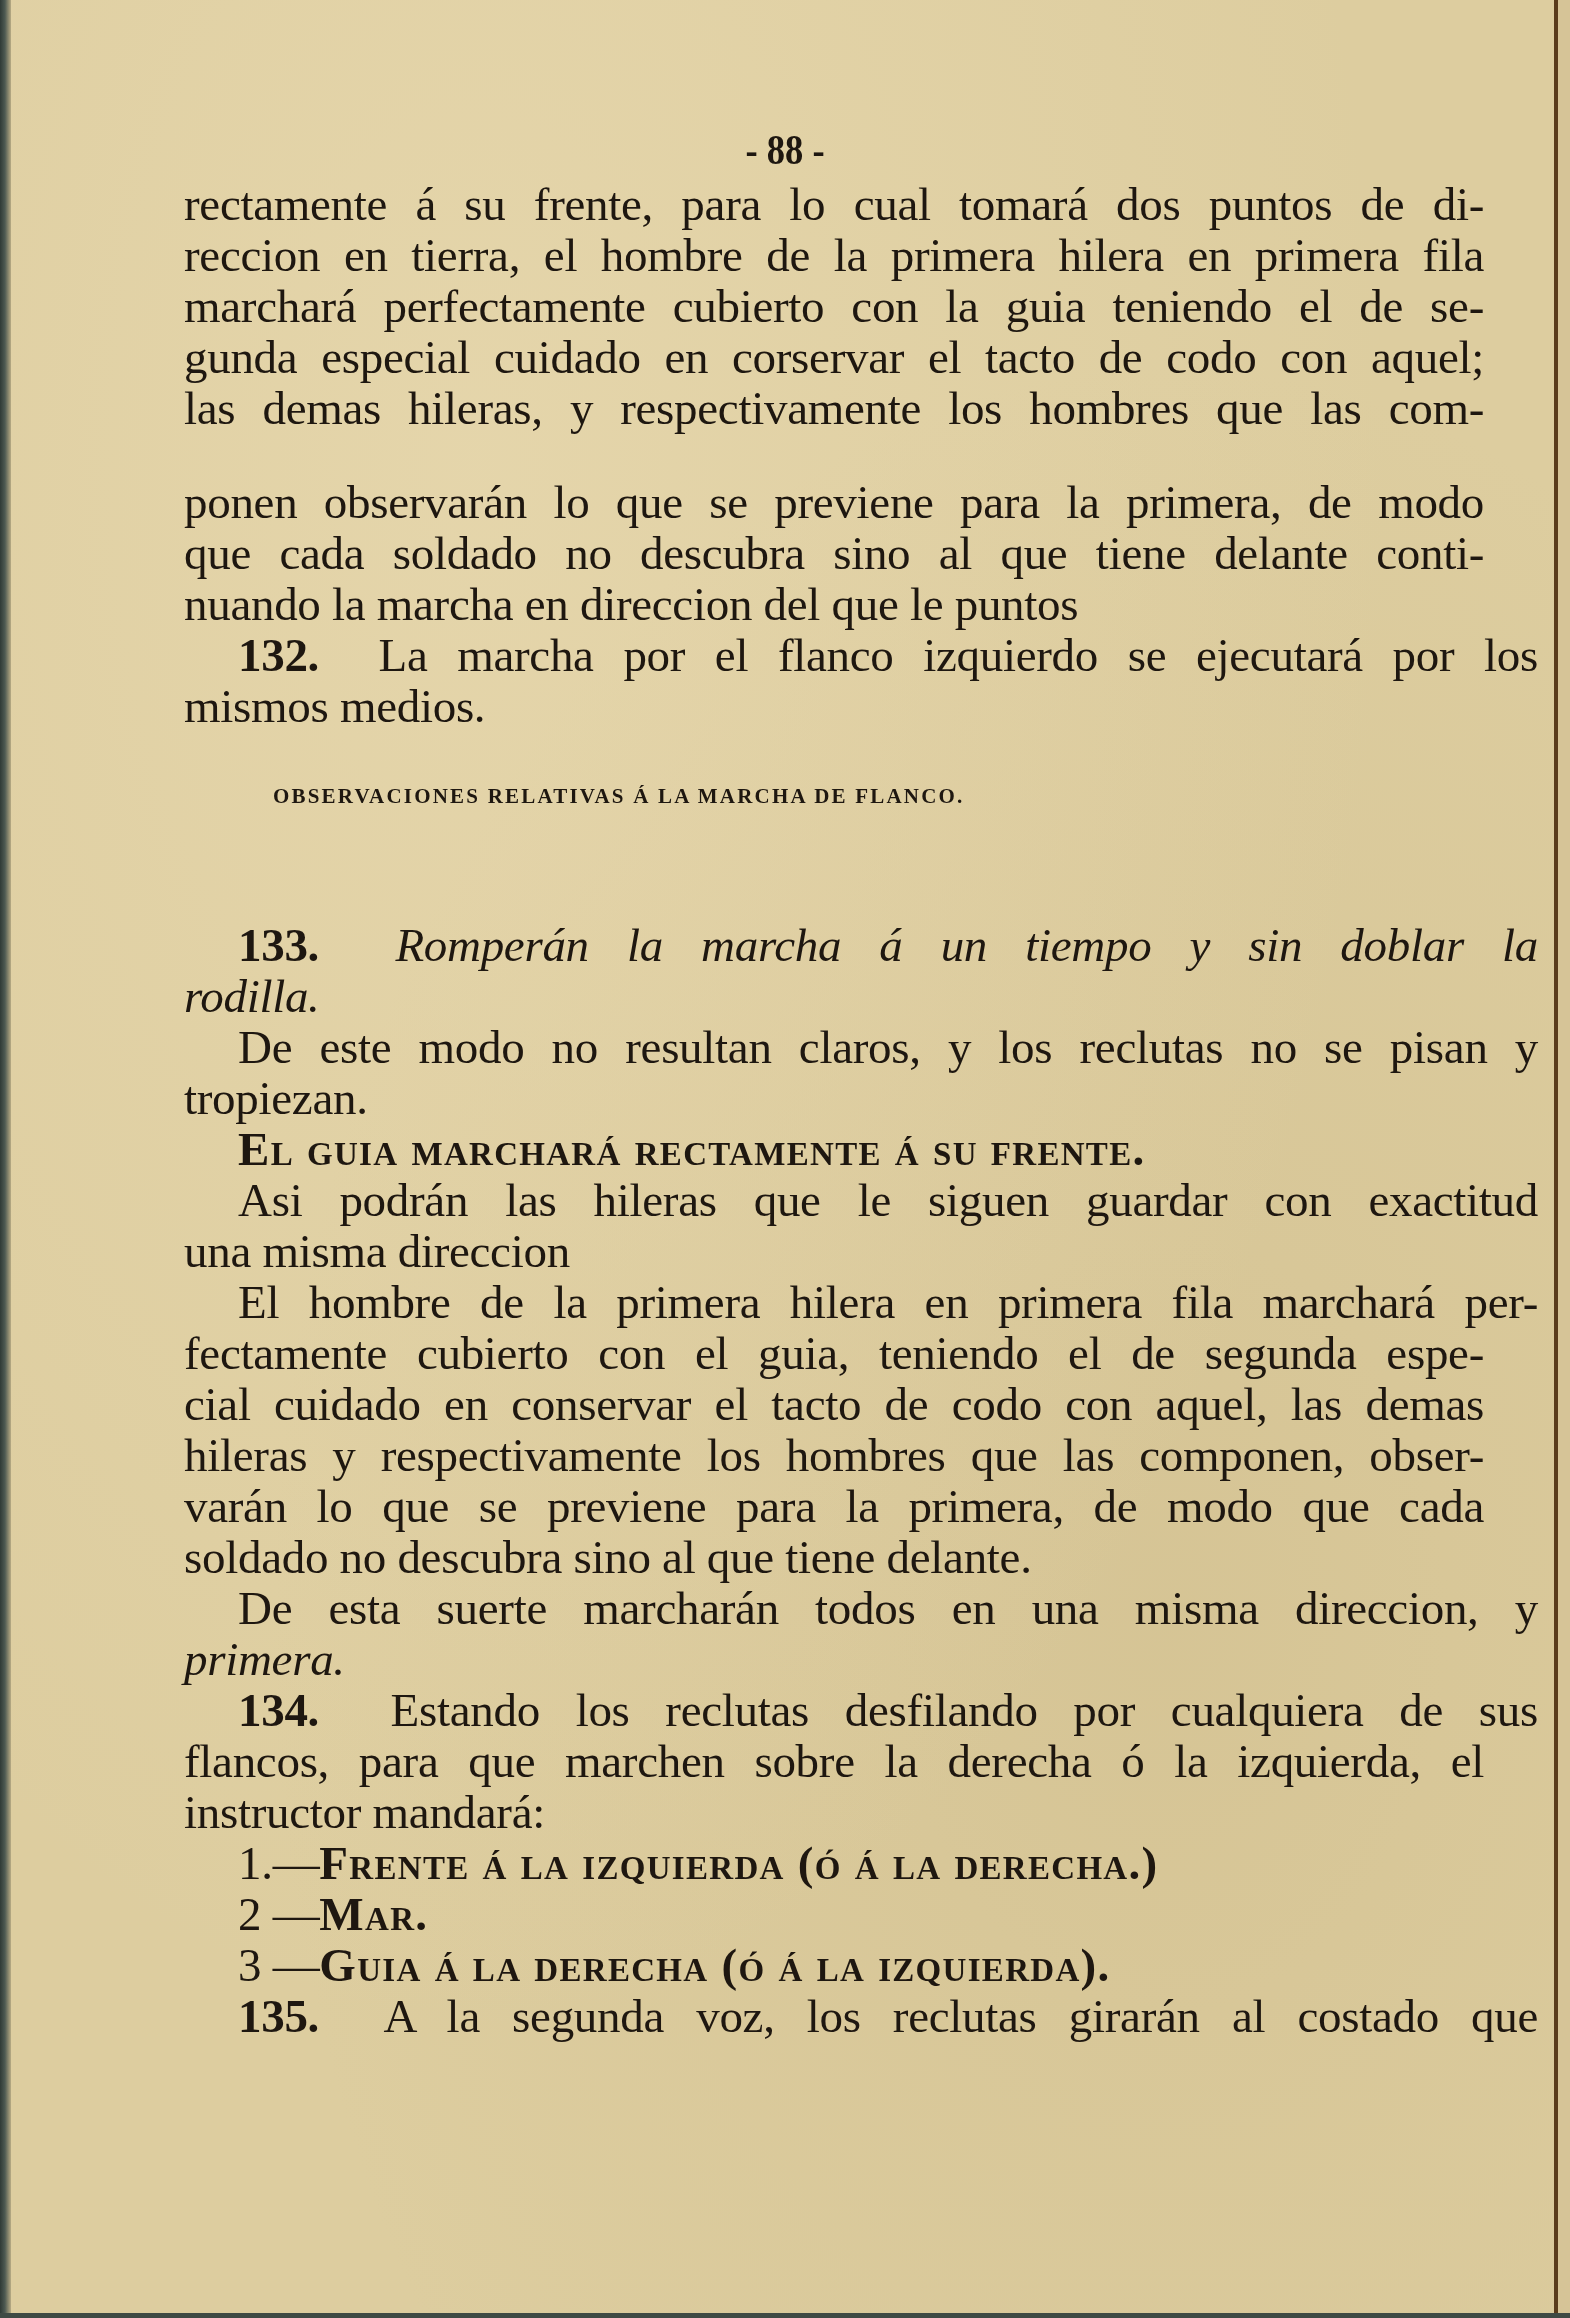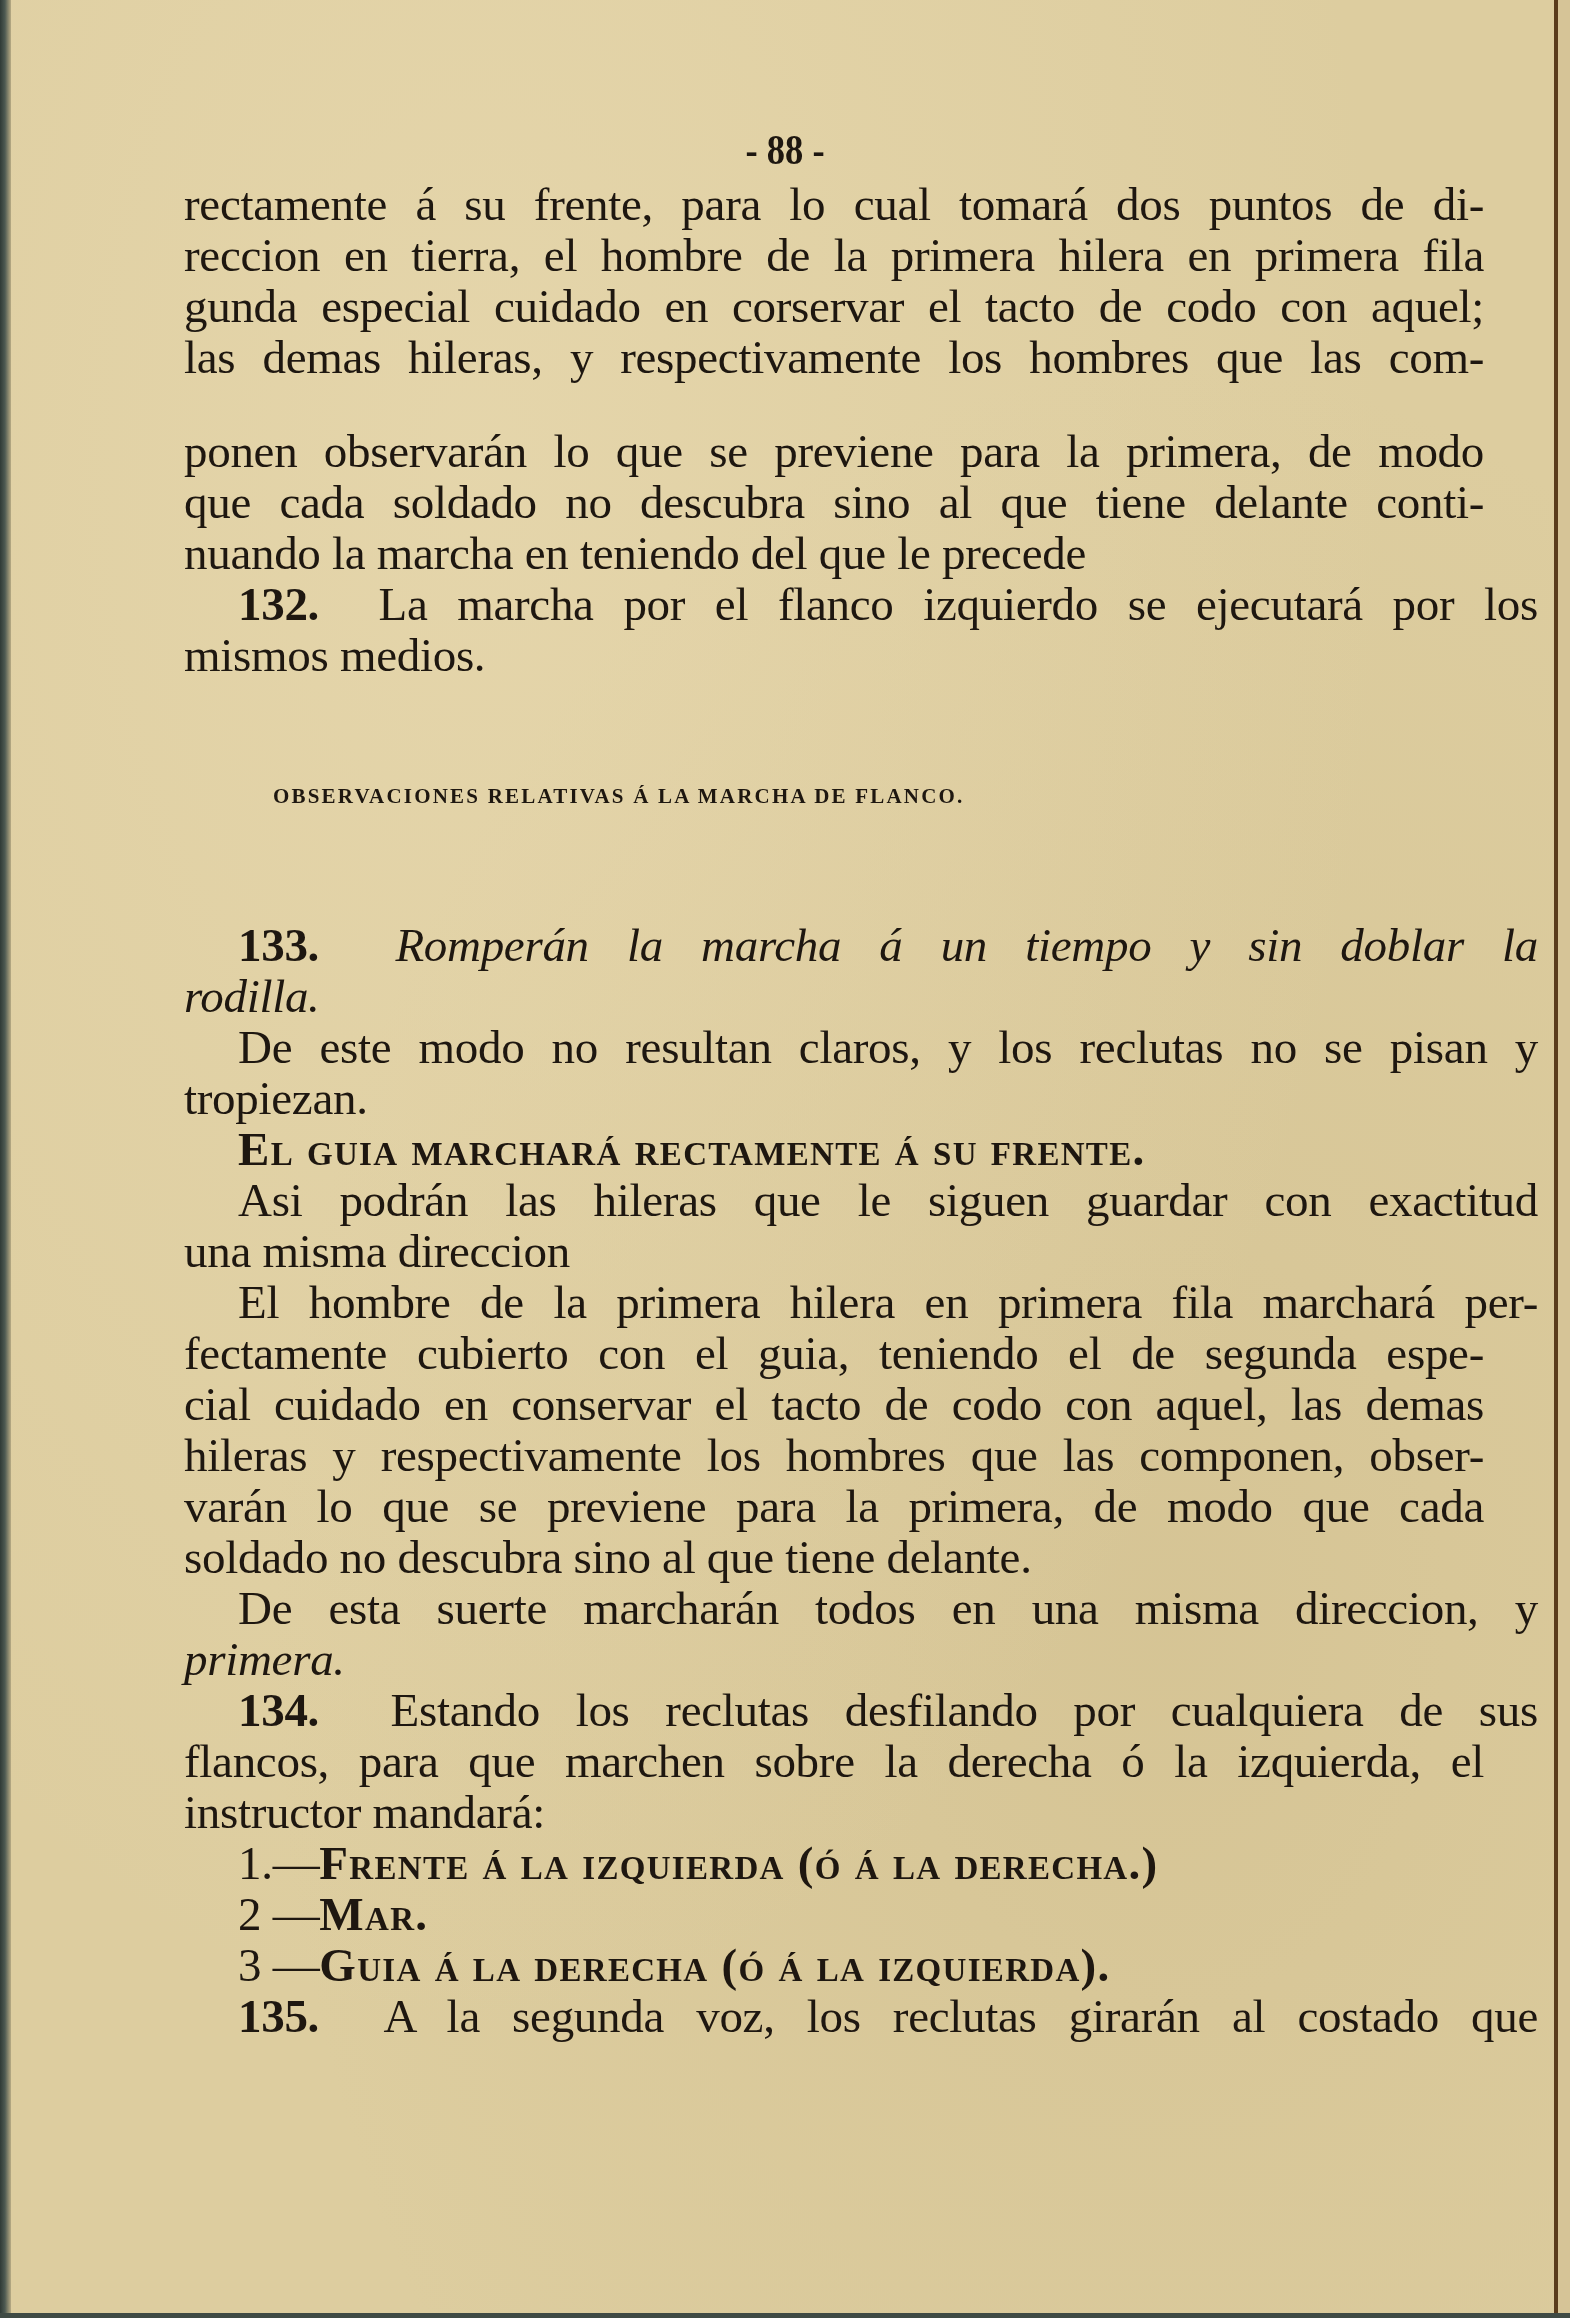--- a/index.html
+++ b/index.html
@@ -107,25 +107,26 @@
 <div class="page"></div>
 <div class="gutter-line"></div>
 <div class="right-strip"></div>
 <div class="bottom-edge"></div>
 
 <div class="page-number">- 88 -</div>
 
 <div class="text-block" style="top:179px;">
   <span class="line" style="display: block; width: 1300px;">rectamente á su frente, para lo cual tomará dos puntos de di-</span>
   <span class="line" style="display: block; width: 1300px;">reccion en tierra, el hombre de la primera hilera en primera fila</span>
+  <span class="line" style="display: block; width: 1300px;">marchará perfectamente cubierto con la guia teniendo el de se-</span>
   <span class="line" style="display: block; width: 1300px;">gunda especial cuidado en corservar el tacto de codo con aquel;</span>
   <span class="line" style="display: block; width: 1300px;">las demas hileras, y respectivamente los hombres que las com-</span>
   <span class="line" style="display: block; width: 1300px; margin-top: 43px;">ponen observarán lo que se previene para la primera, de modo</span>
   <span class="line" style="display: block; width: 1300px;">que cada soldado no descubra sino al que tiene delante conti-</span>
-  <span class="line last" style="display: block;">nuando la marcha en teniendo del que le precede</span>
+  <span class="line last" style="display: block;">nuando la marcha en direccion del que le puntos</span>
 
   <span class="line indent" style="display: block; width: 1300px;"><span class="para-num">132.</span>&nbsp;&nbsp;<span>La marcha por el flanco izquierdo se ejecutará por los</span></span>
   <span class="line last" style="display: block;">mismos medios.</span>
 </div>
 
 <div class="heading">OBSERVACIONES RELATIVAS Á LA MARCHA DE FLANCO.</div>
 
 <div class="text-block" style="top:877px;margin-top:43px;">
   <span class="line indent italic" style="display: block; width: 1300px;"><span class="para-num" style="font-style:normal;">133.</span>&nbsp;&nbsp;<span>Romperán la marcha á un tiempo y sin doblar la</span></span>
   <span class="line last italic" style="display: block;">rodilla.</span>

